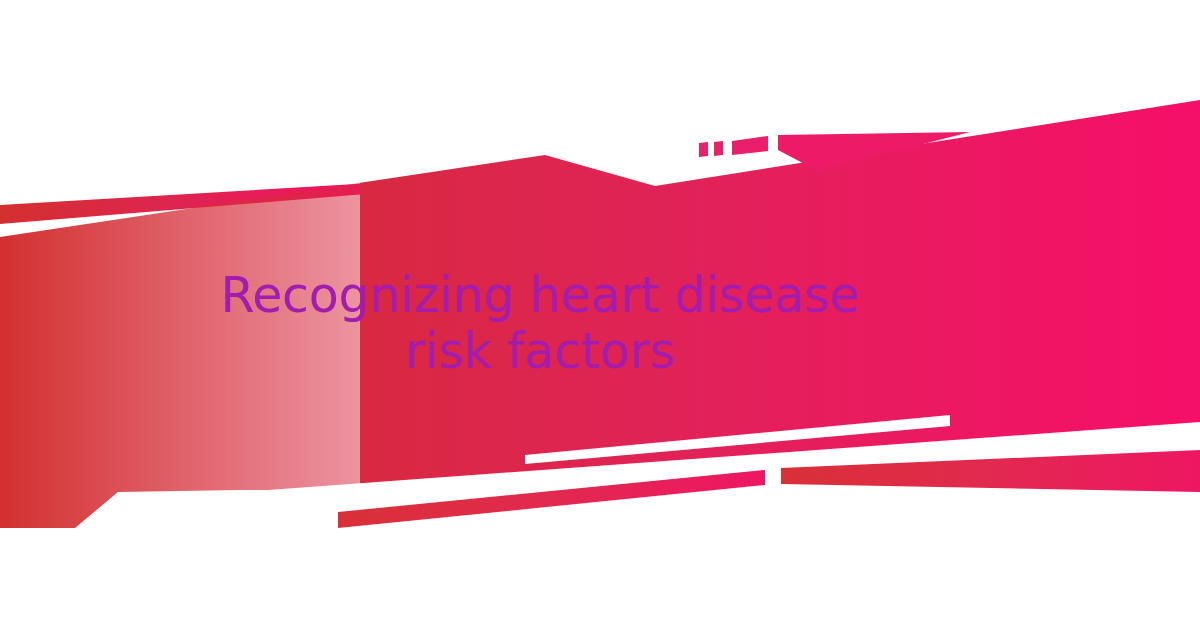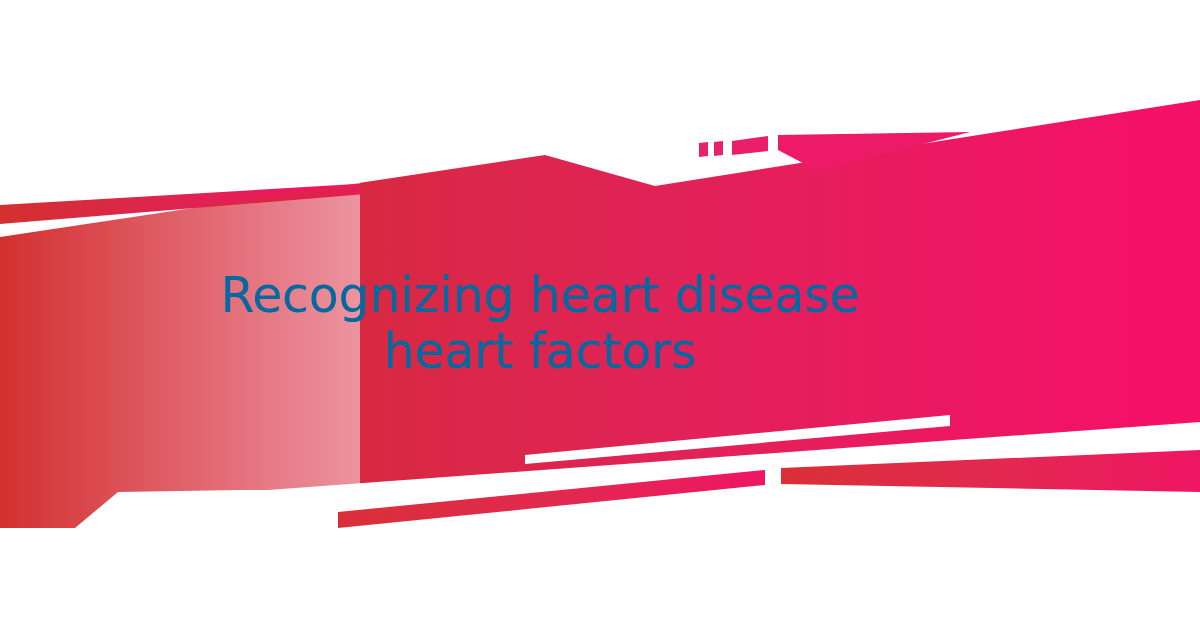--- a/index.html
+++ b/index.html
@@ -36,21 +36,21 @@
   }
   .title-block {
     position: absolute;
     left: 120px;
     top: 268px;
     width: 840px;
     text-align: center;
   }
   .title-line {
     display: block;
-    color: #0369a1;
+    color: #a21caf;
     font-family: "DejaVu Sans", sans-serif;
     font-weight: 400;
     font-size: 49px;
     line-height: 56px;
     letter-spacing: -0.2px;
     white-space: nowrap;
   }
 </style>
 </head>
 <body>
@@ -103,17 +103,17 @@
     <polygon points="338,512 765,470 765,485 338,528" fill="url(#redPinkGrad3)"></polygon>
 
     <polygon points="781,468 1200,450 1200,492 781,484" fill="url(#redPinkGrad3)"></polygon>
 
     <polygon points="1200,422 1200,450 781,468 560,489" fill="#ffffff" opacity="0"></polygon>
   </svg>
 
   <div class="title-layer">
     <div class="title-block">
       <span class="title-line">Recognizing heart disease</span>
-      <span class="title-line">heart factors</span>
+      <span class="title-line">risk factors</span>
     </div>
   </div>
 
 </div>
 
 </body></html>

